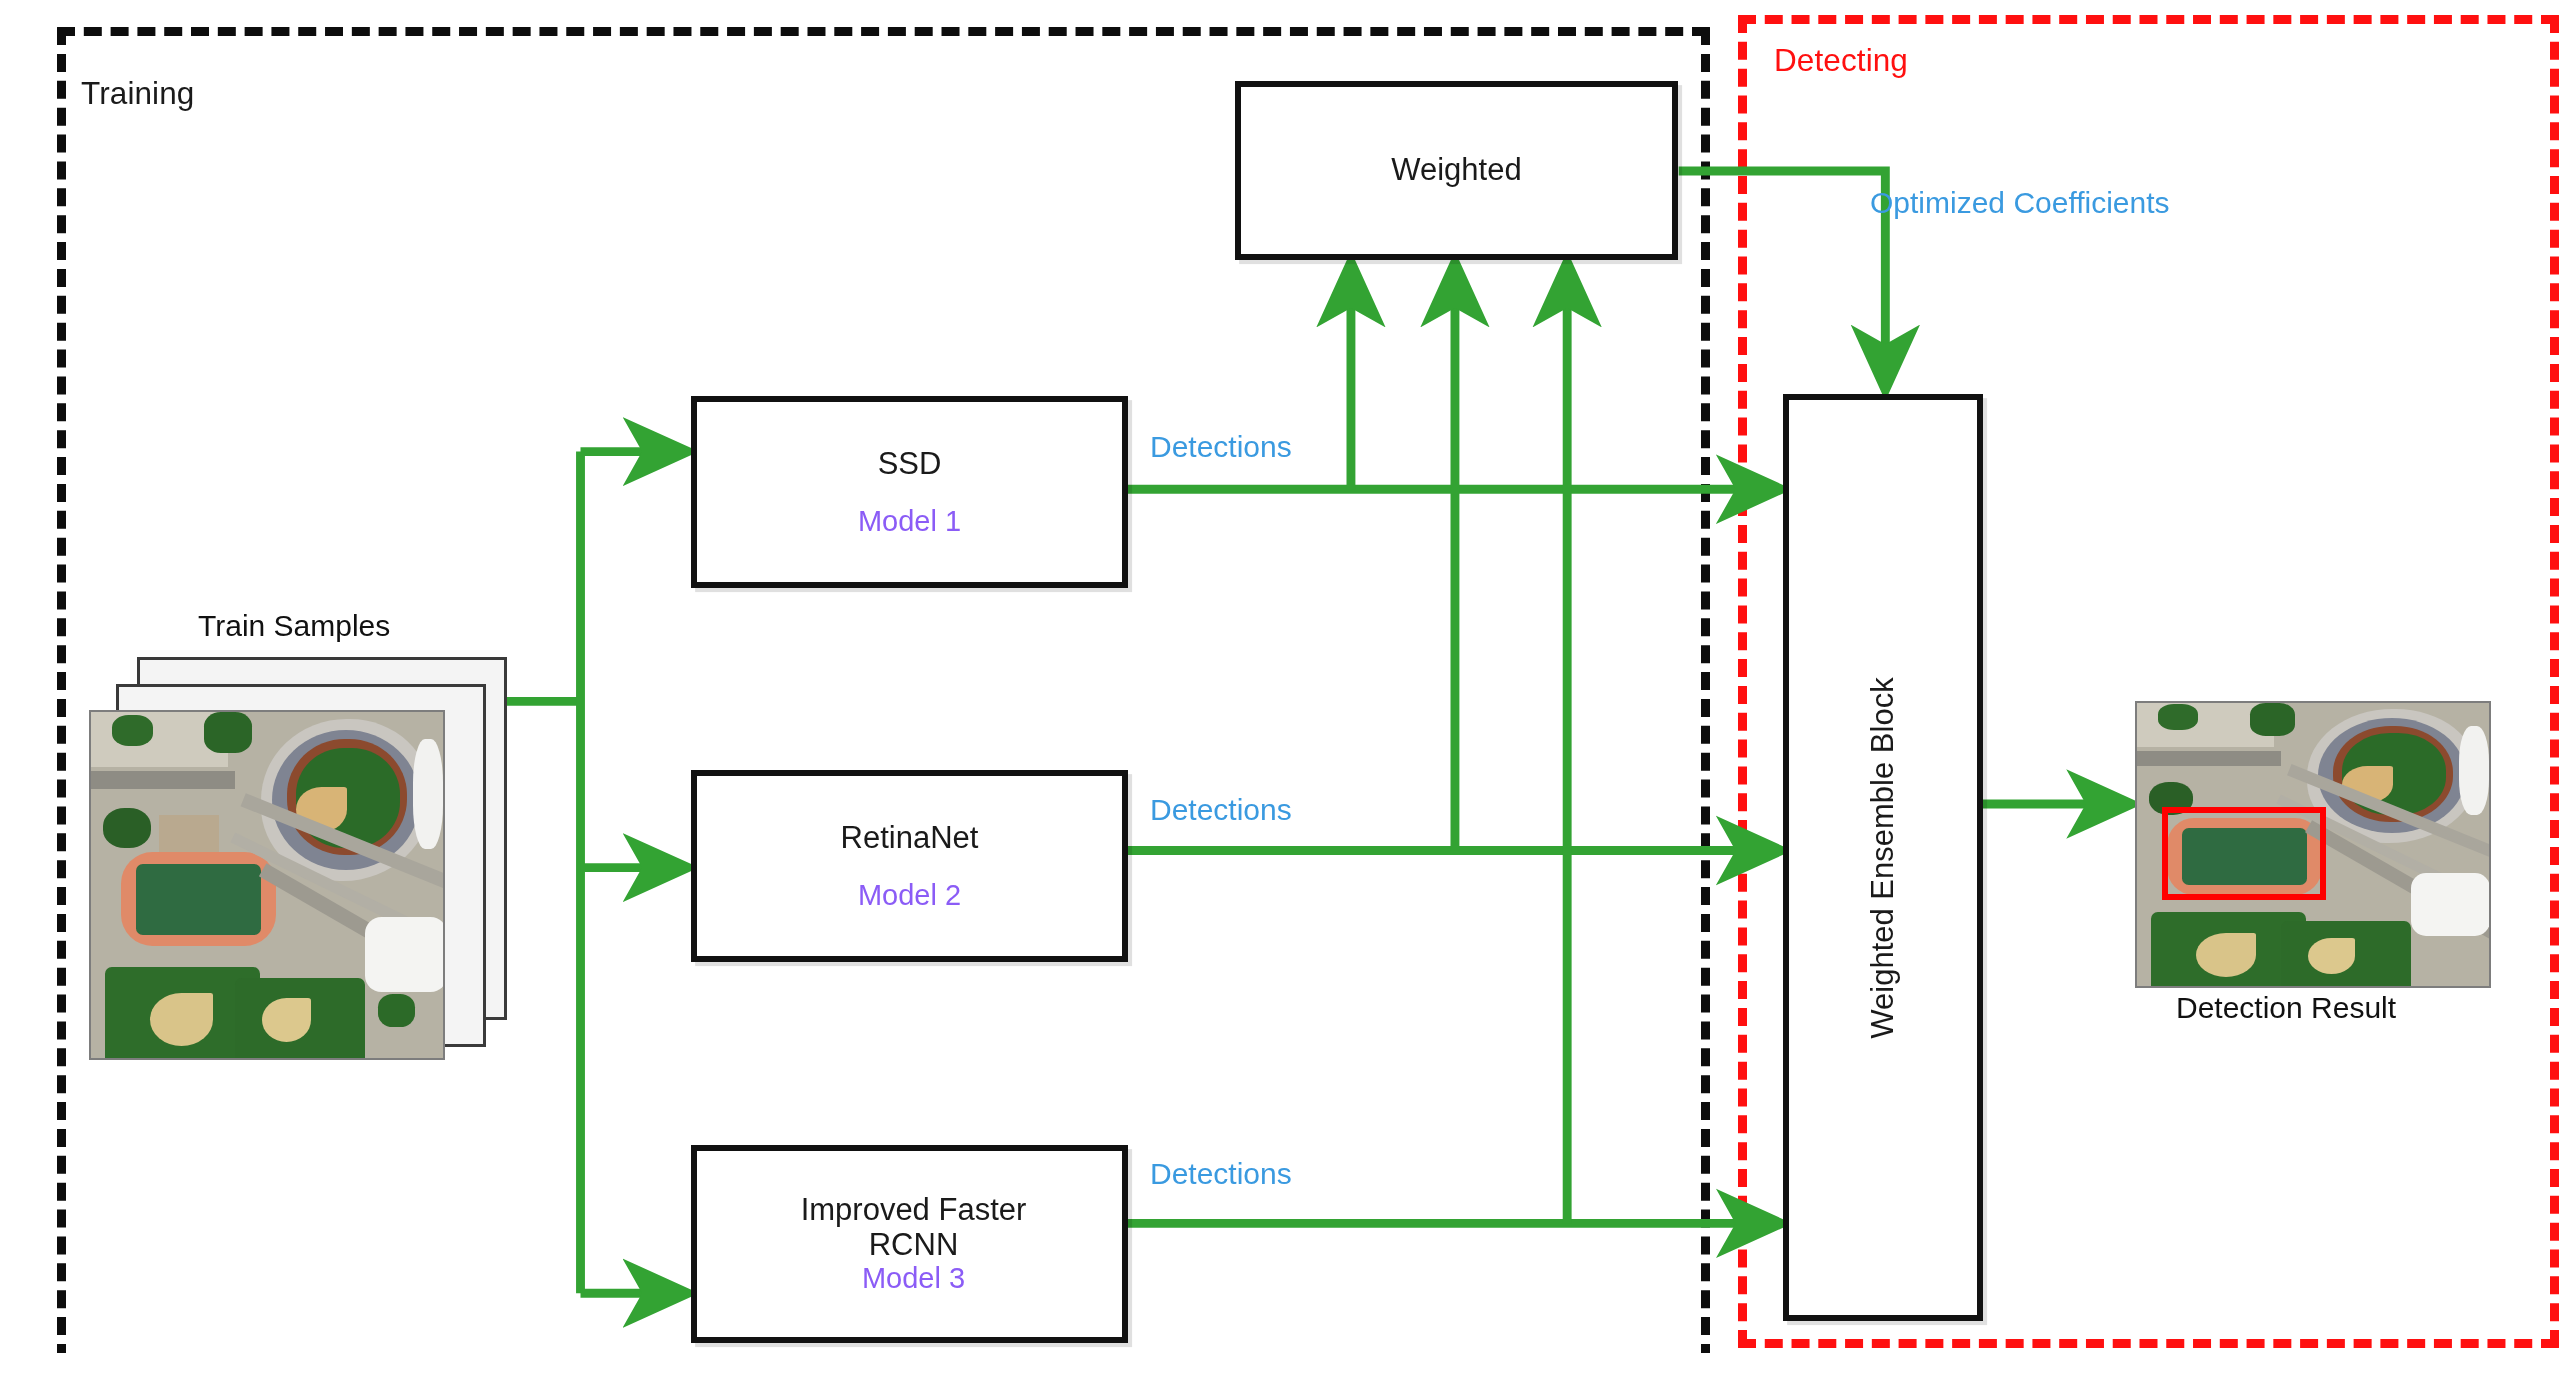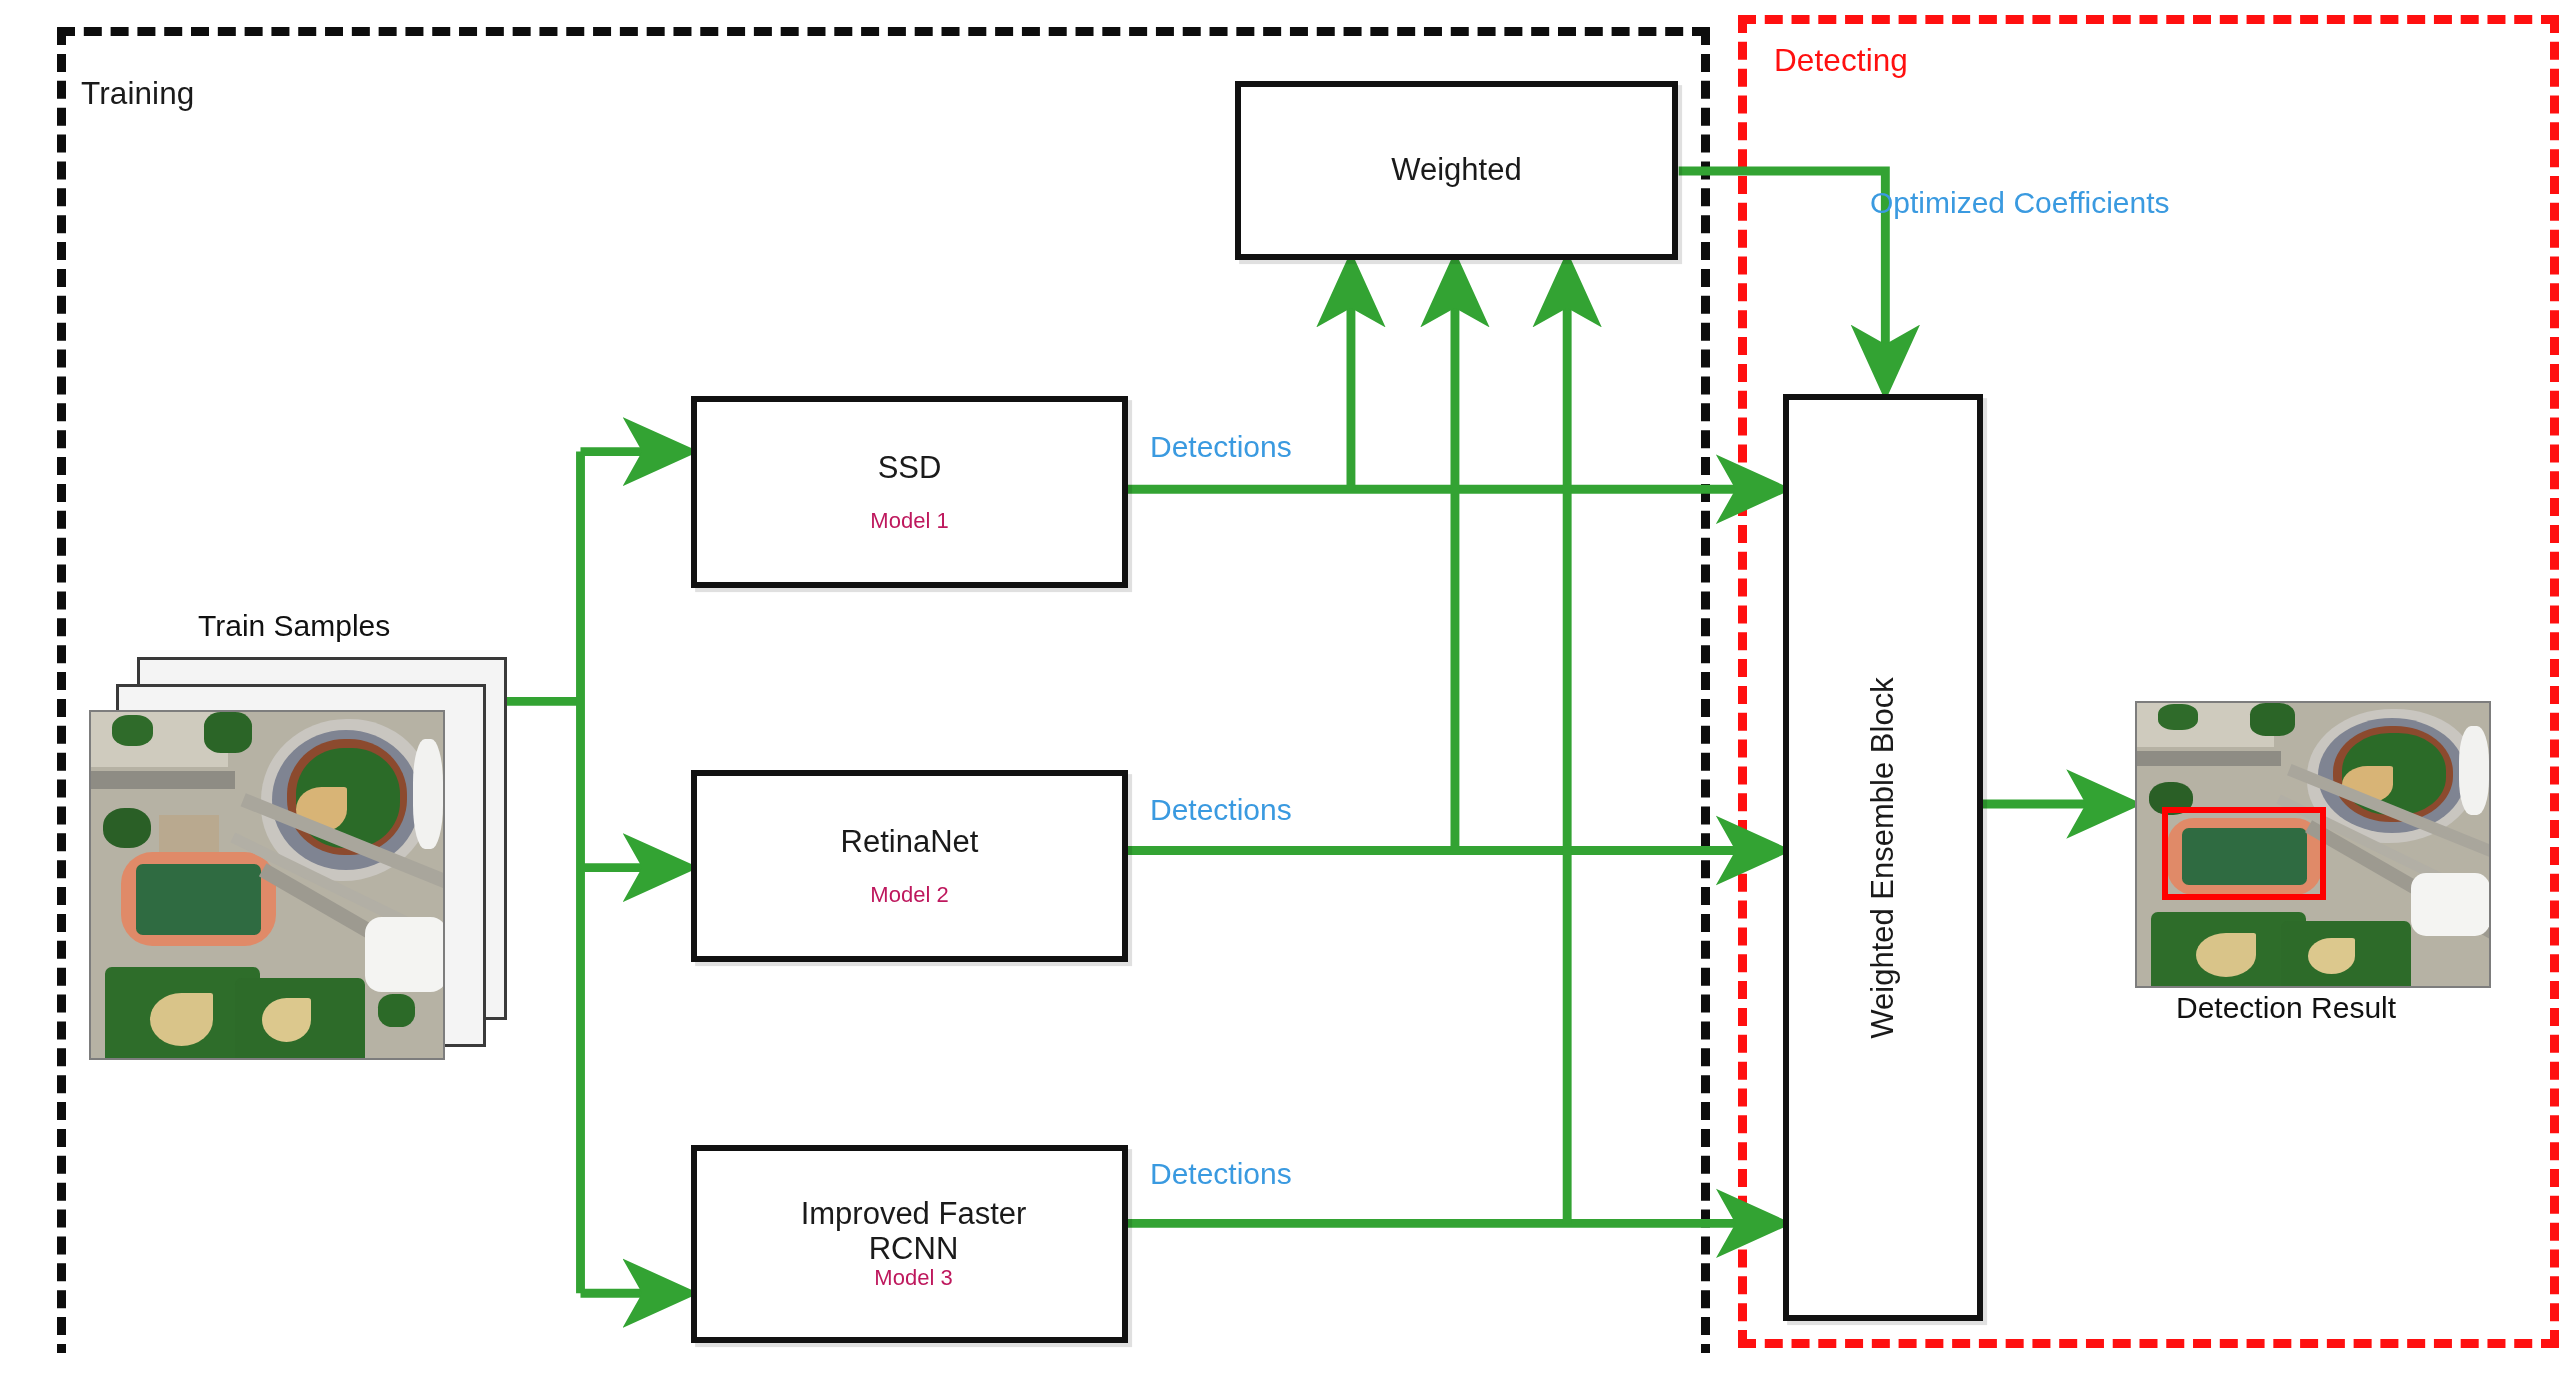--- a/index.html
+++ b/index.html
@@ -24,21 +24,21 @@
   .region-label.detect{left:1774px;top:42px;color:#ff1010;}
 
   
   .node{
     position:absolute;box-sizing:border-box;background:#ffffff;
     border:6.2px solid #111111;
     box-shadow:4.1px 4.1px 0 0 rgba(0,0,0,0.12);
     display:flex;flex-direction:column;align-items:center;justify-content:center;
   }
   .node .title{font-size:31px;color:#1a1a1a;line-height:1.12;text-align:center;}
-  .node .subtitle{font-size:22px;color:#be185d;line-height:1.12;}
+  .node .subtitle{font-size:29px;color:#8b5cf6;line-height:1.12;}
   .node .gap{height:23px;}
 
   #node-optimizer{left:1235px;top:81px;width:443px;height:179px;}
   #node-ssd{left:691px;top:396px;width:437px;height:192px;}
   #node-retinanet{left:691px;top:770px;width:437px;height:192px;}
   #node-rcnn{left:691px;top:1145px;width:437px;height:198px;padding-left:8px;}
 
   #node-web{
     left:1783px;top:394px;width:200px;height:927px;
     display:flex;align-items:center;justify-content:center;

